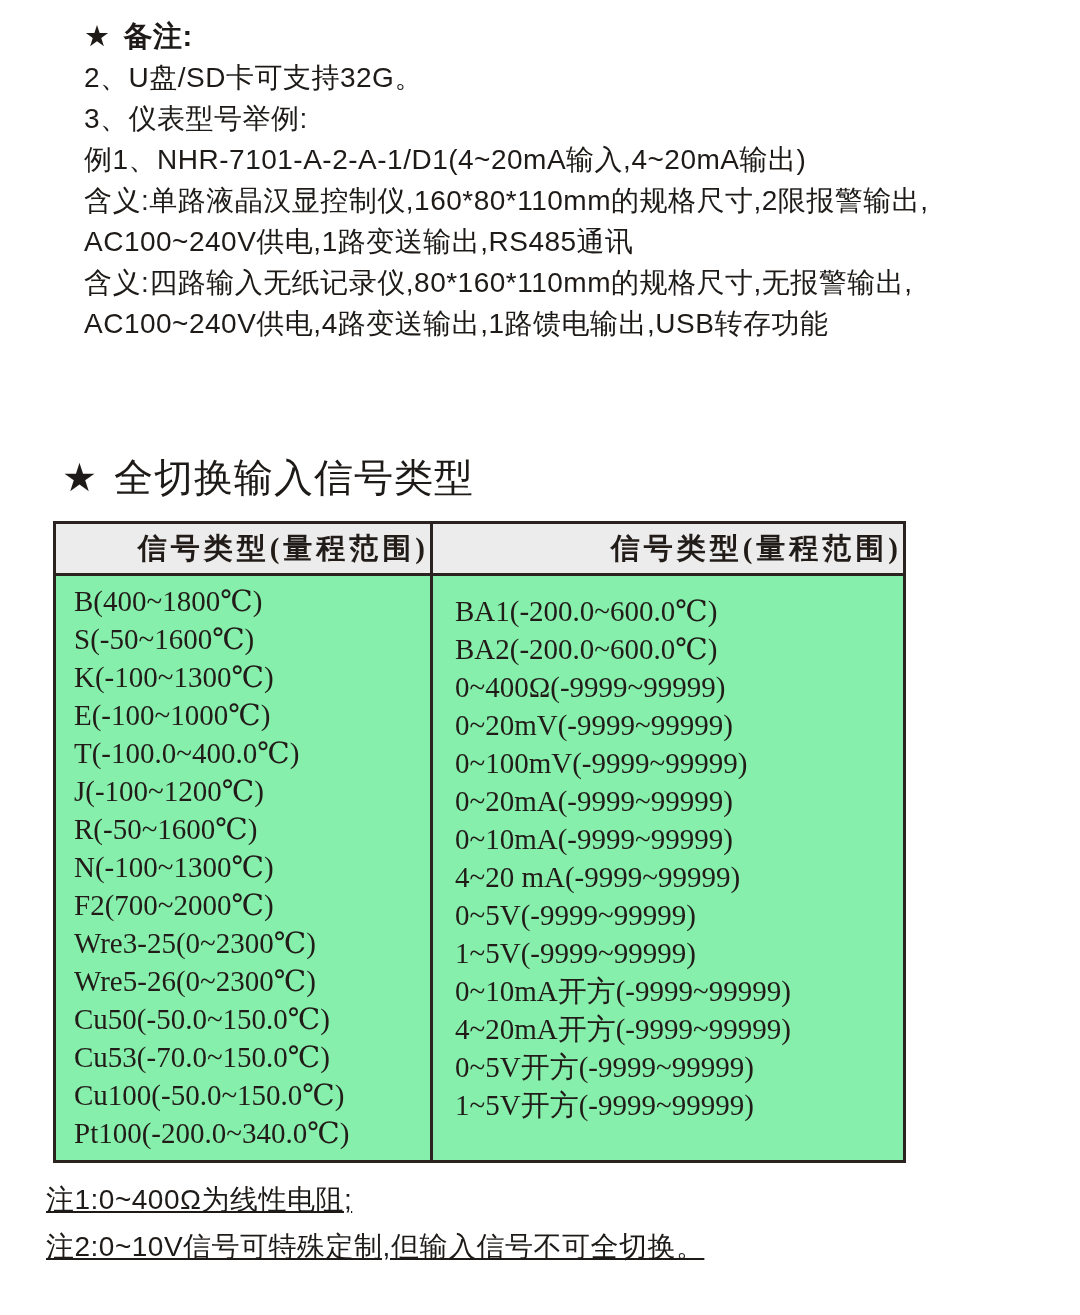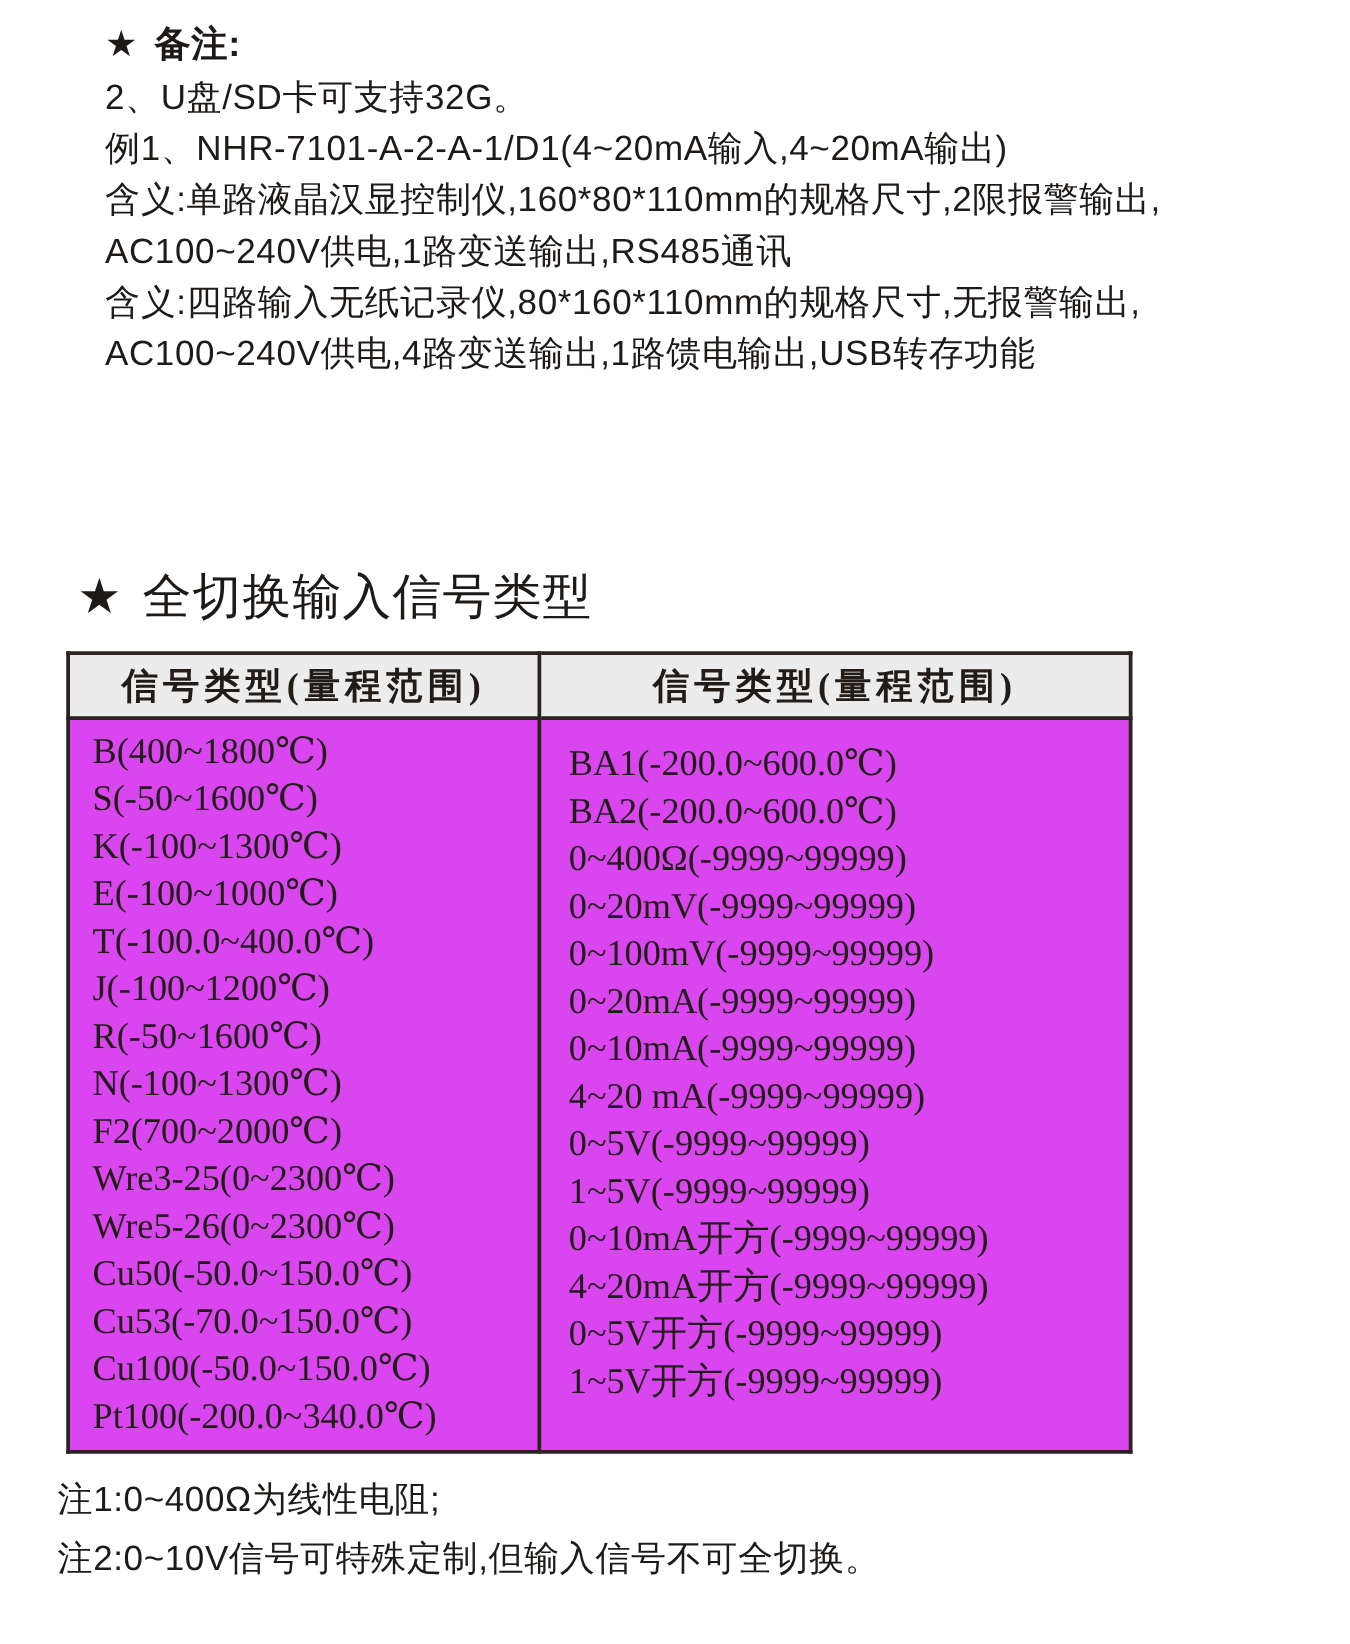--- a/index.html
+++ b/index.html
@@ -26,43 +26,44 @@
     position:absolute; left:53px; top:521px;
     border-collapse:collapse; table-layout:fixed;
     width:846px;
     font-family:"Liberation Serif","DejaVu Serif",serif;
     color:#221c19;
   }
   table.signal, table.signal th, table.signal td { border:3px solid #2b2320; }
   table.signal th {
     height:47px; background:#ececec;
     font-size:29px; font-weight:600; letter-spacing:4px;
-    text-align:center; vertical-align:middle;
+    text-align:right; vertical-align:middle;
   }
   th.col-l, td.col-l { width:372px; }
   th.col-r, td.col-r { width:468px; }
-  table.signal td { vertical-align:top; background:#d946ef;margin-top:13px; }
+  table.signal td { vertical-align:top; background:#86efac;margin-top:13px; }
   td.col-l { padding:6px 0 8px 18px; }
   td.col-r { padding:16px 0 8px 22px; }
   .trow { font-size:29px; line-height:38px; white-space:nowrap; }
 
   
   .footnotes { position:absolute; left:46px; top:1176px; }
-  .footnotes .line { font-size:28px; line-height:47px; white-space:nowrap; letter-spacing:0.5px; }
+  .footnotes .line { font-size:28px; line-height:47px; white-space:nowrap; letter-spacing:0.5px;text-decoration:underline; }
 </style>
 </head>
 <body>
 
 <div class="page">
 
   <div class="remarks">
     <div class="line heading">
       <span class="star">★</span><span>备注:</span>
     </div>
     <div class="line">2、U盘/SD卡可支持32G。</div>
+    <div class="line">3、仪表型号举例:</div>
     <div class="line">例1、NHR-7101-A-2-A-1/D1(4~20mA输入,4~20mA输出)</div>
     <div class="line">含义:单路液晶汉显控制仪,160*80*110mm的规格尺寸,2限报警输出,</div>
     <div class="line">AC100~240V供电,1路变送输出,RS485通讯</div>
     <div class="line">含义:四路输入无纸记录仪,80*160*110mm的规格尺寸,无报警输出,</div>
     <div class="line">AC100~240V供电,4路变送输出,1路馈电输出,USB转存功能</div>
   </div>
 
   <div class="section2">
     <span class="star">★</span><span>全切换输入信号类型</span>
   </div>

